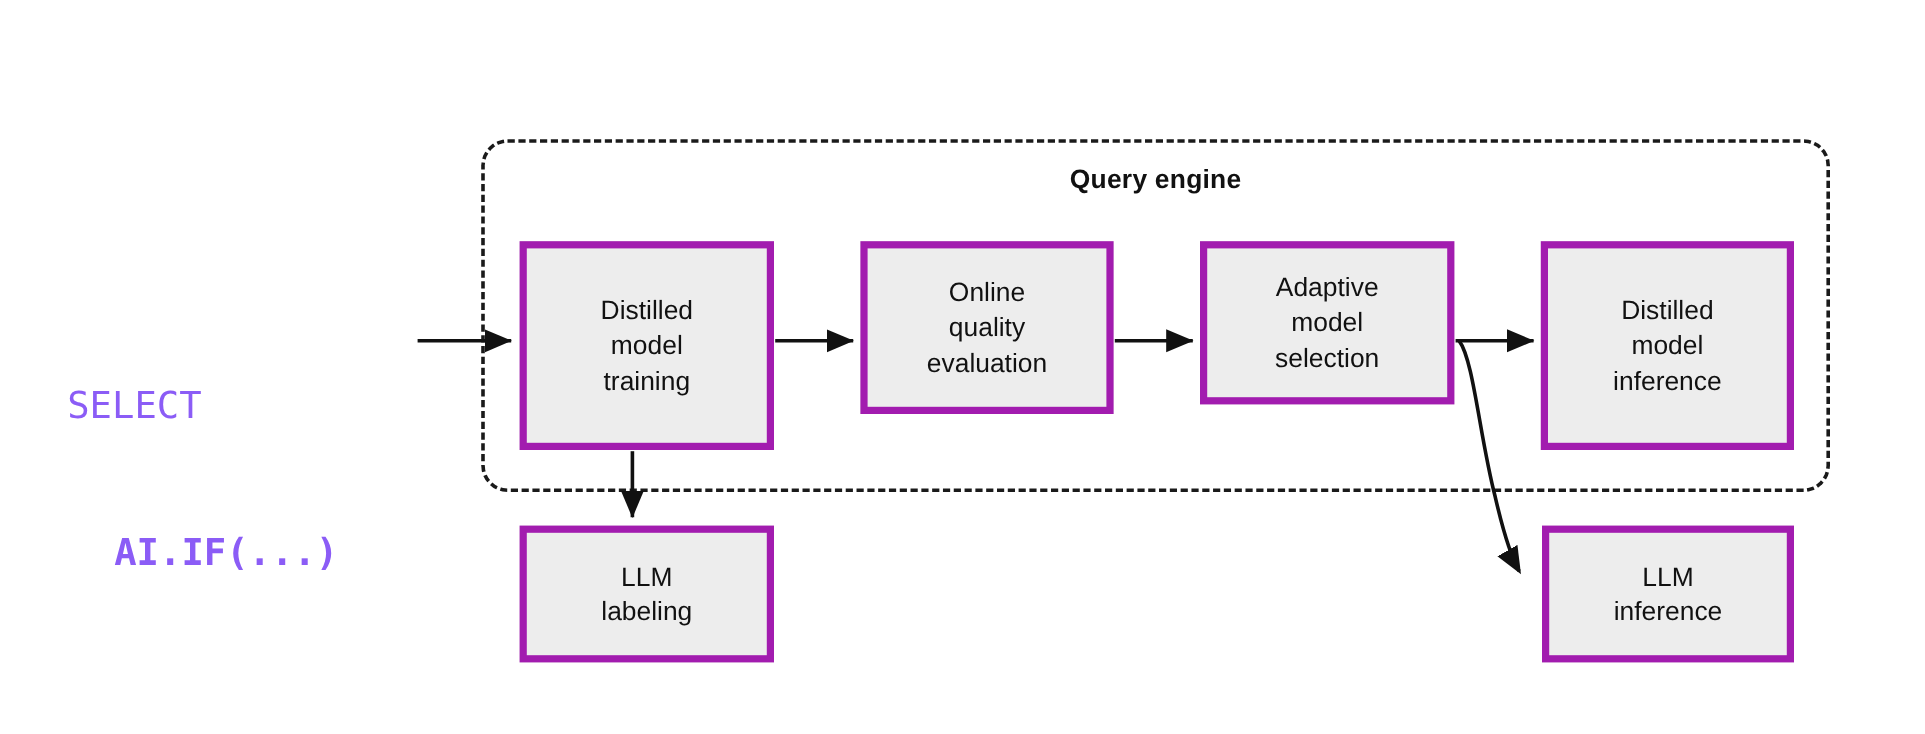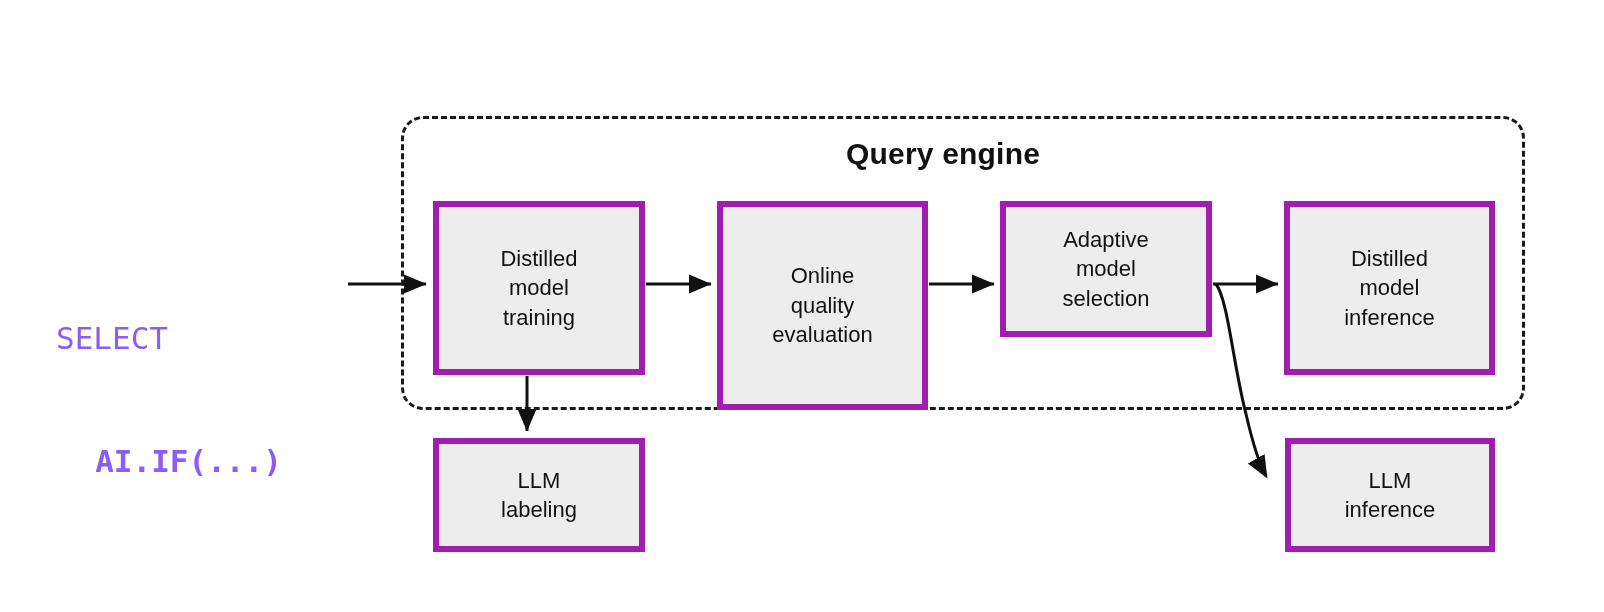--- a/index.html
+++ b/index.html
@@ -49,25 +49,25 @@
     top: 116px;
     width: 1124px;
     height: 294px;
     border: 3px dashed #1a1a1a;
     border-radius: 22px;
     box-sizing: border-box;
     background: transparent;
   }
   .group-title {
     position: absolute;
-    left: 680px;
+    left: 700px;
     top: 137px;
     width: 526px;
     text-align: center;
-    font-size: 30px;
+    font-size: 22px;
     font-weight: 700;
     color: #111111;
     letter-spacing: 0.2px;
   }
 
   
   .node {
     position: absolute;
     background: #ededed;
     border: 6px solid #a21caf;
@@ -77,21 +77,21 @@
     justify-content: center;
     text-align: center;
     font-size: 22px;
     line-height: 1.34;
     color: #111111;
     padding: 4px 6px;
   }
   .node .label { display: block; white-space: pre-line; }
 
   #node-distilled-training { left: 433px; top: 201px;  width: 212px; height: 174px; }
-  #node-online-eval        { left: 717px; top: 201px;  width: 211px; height: 209px; }
+  #node-online-eval        { left: 717px; top: 201px;  width: 211px; height: 144px; }
   #node-adaptive-selection { left: 1000px; top: 201px; width: 212px; height: 136px; }
   #node-distilled-inference{ left: 1284px; top: 201px; width: 211px; height: 174px; }
   #node-llm-labeling       { left: 433px; top: 438px;  width: 212px; height: 114px; }
   #node-llm-inference      { left: 1285px; top: 438px; width: 210px; height: 114px; }
 </style>
 </head>
 <body>
 
 <div id="canvas">
 

